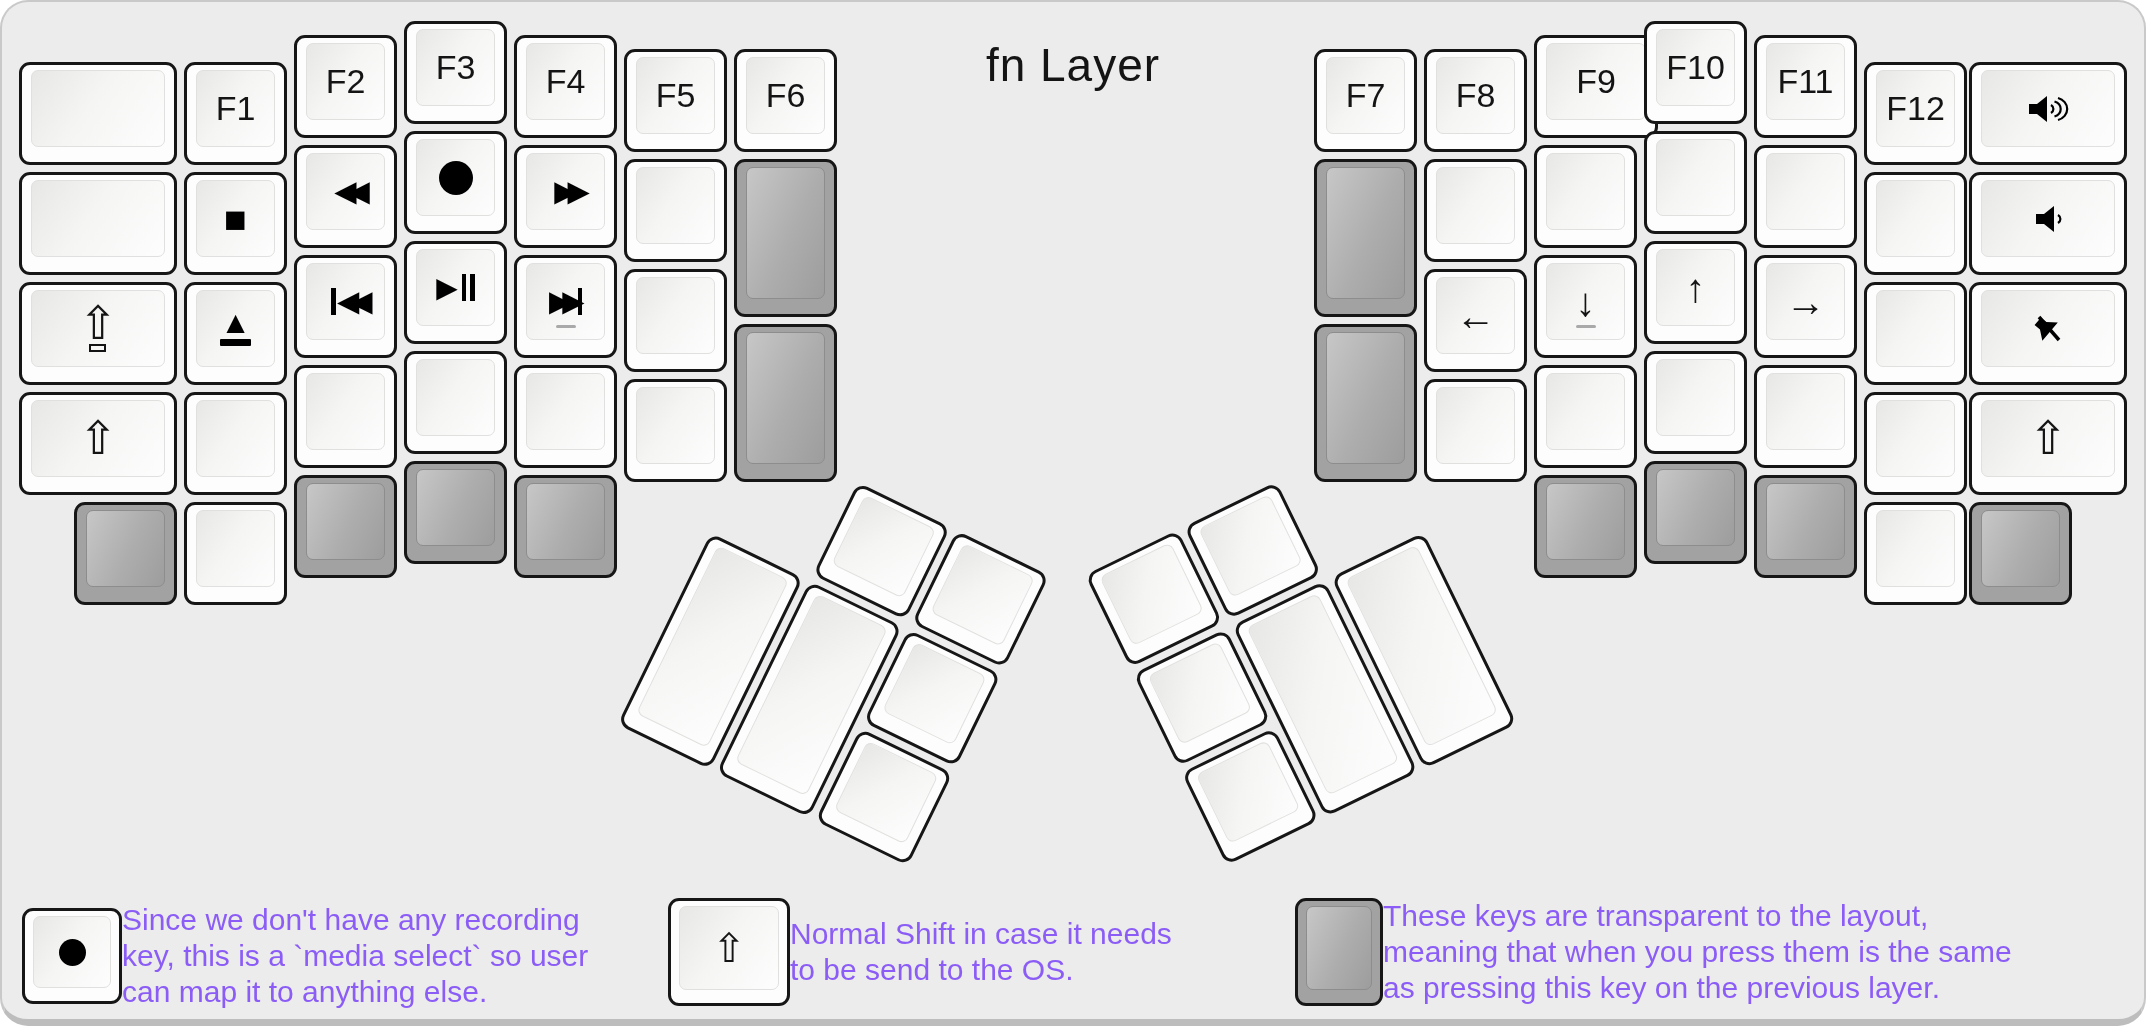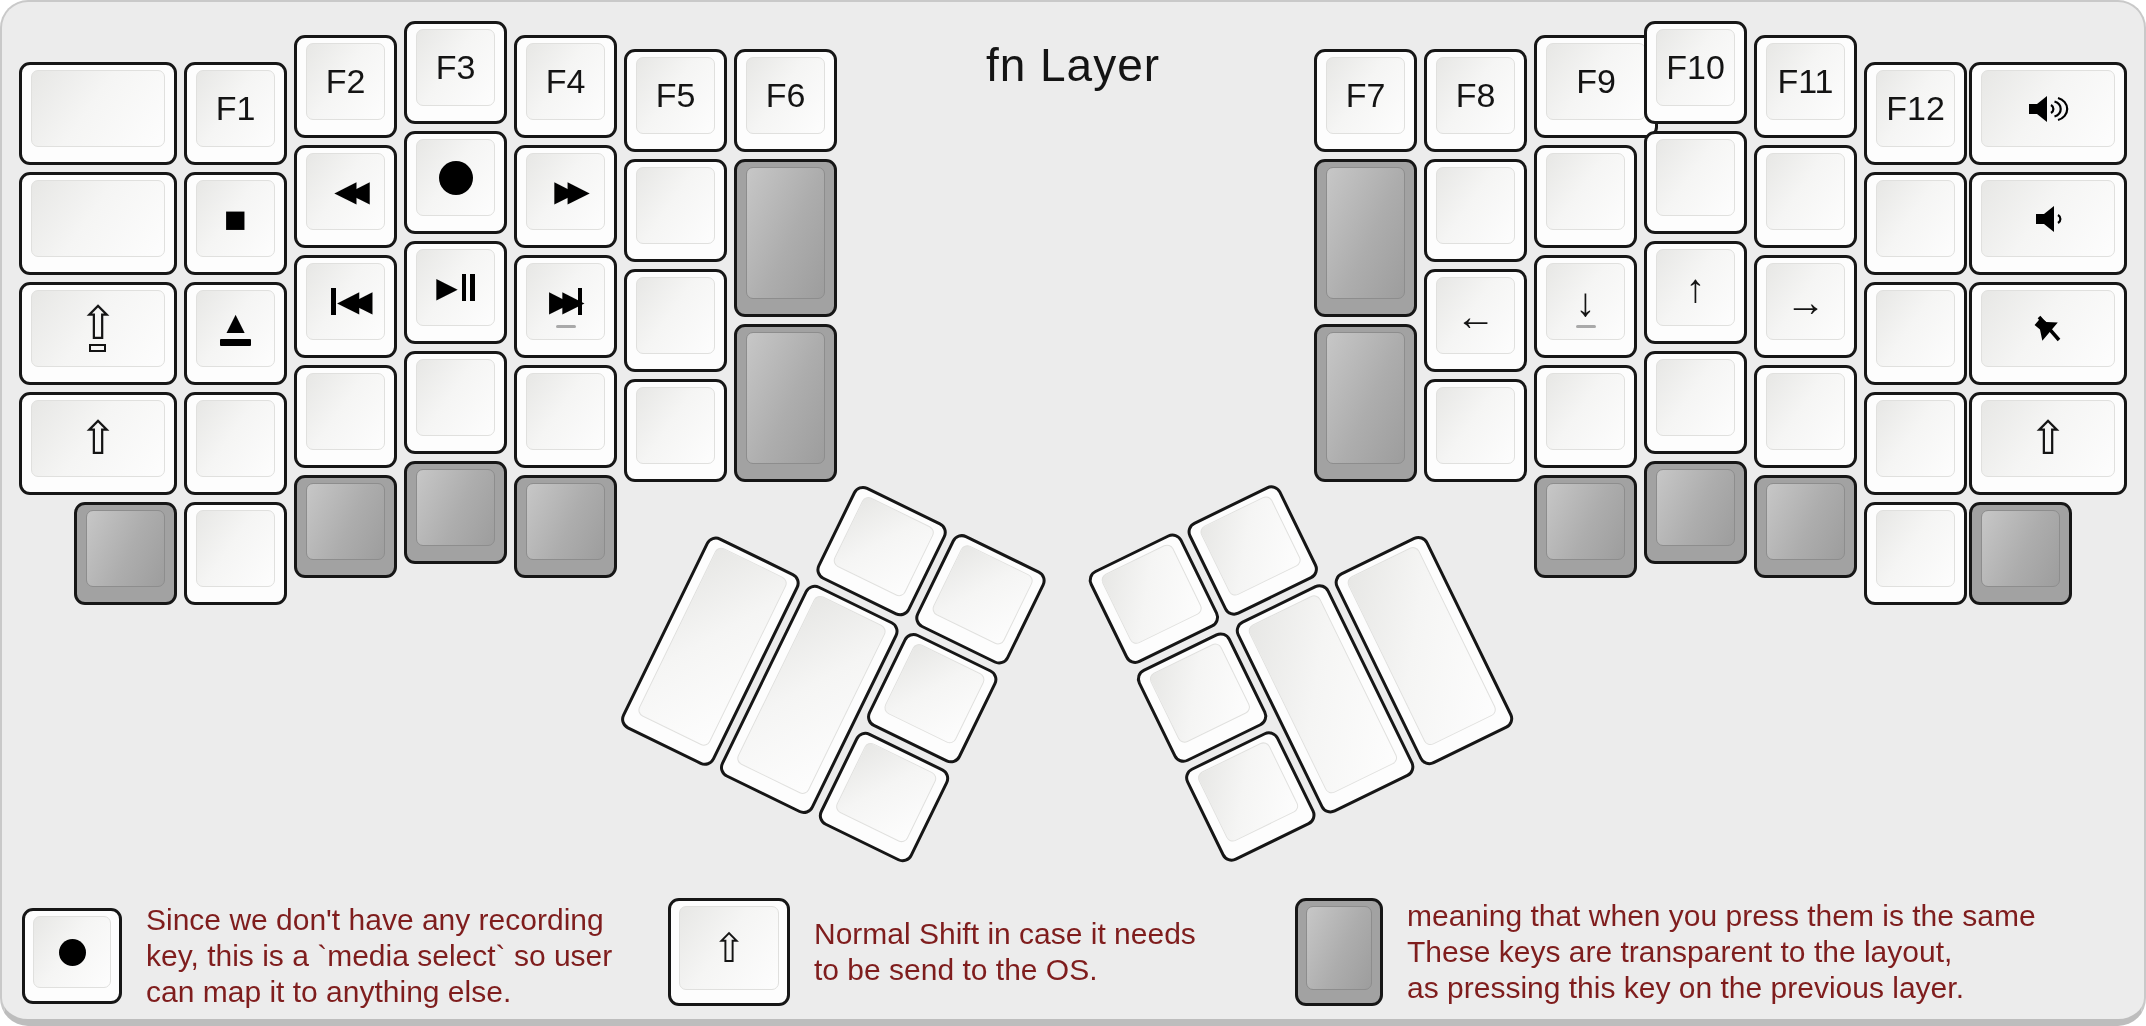--- a/index.html
+++ b/index.html
@@ -34,21 +34,21 @@
   
   .legend-item{position:absolute;display:flex;align-items:center;}
   .legend-key{position:relative;box-sizing:border-box;border:3px solid #161616;border-radius:11px;background:#fdfdfd;flex:none;}
   .legend-key .ktop{position:absolute;left:8px;right:8px;top:5px;bottom:13px;border-radius:7px;box-sizing:border-box;
     border:1.5px solid #e0e0de;background:linear-gradient(125deg,#e7e7e5 0%,#f5f5f4 45%,#fdfdfd 100%);
     display:flex;align-items:center;justify-content:center;}
   .legend-key.gray{background:#a2a2a2;}
   .legend-key.gray .ktop{border-color:#8d8d8d;background:linear-gradient(115deg,#c7c7c7 0%,#adadad 55%,#9d9d9d 100%);}
   .legend-key .dot{width:27px;height:27px;}
   .legend-key .shift-ch{font-size:40px;}
-  .legend-text{margin-left:24px;font-size:30px;line-height:36px;color:#7f1d1d;}
+  .legend-text{font-size:30px;line-height:36px;color:#8b5cf6;}
 </style>
 </head>
 <body>
 
 <div class="canvas">
   <div class="title">fn Layer</div>
   <div id="keyboard">
       <div class="key" style="left: 17px; top: 60px; width: 158px; height: 103px;">
         <div class="ktop"></div>
       </div>
@@ -395,19 +395,19 @@
         <div class="legend-text">
           <div>Normal Shift in case it needs</div>
           <div>to be send to the OS.</div>
         </div>
       </div>
       <div class="legend-item" style="left: 1293px; top: 896px;">
         <div class="legend-key gray" style="width: 88px; height: 108px;">
           <div class="ktop"></div>
         </div>
         <div class="legend-text">
+          <div>These keys are transparent to the layout,</div>
           <div>meaning that when you press them is the same</div>
-          <div>These keys are transparent to the layout,</div>
           <div>as pressing this key on the previous layer.</div>
         </div>
       </div>
     </div>
 </div>
 
 </body></html>

